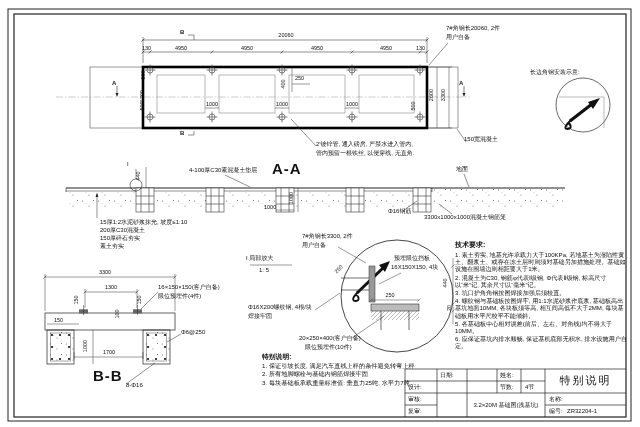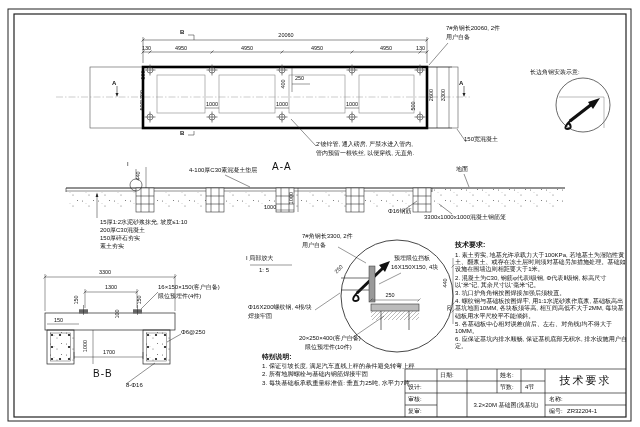--- a/index.html
+++ b/index.html
@@ -5,21 +5,21 @@
   html,body { margin:0; padding:0; background:#e8e8e8; }
   .sheet {
     position:relative; width:640px; height:427px; background:#fff;
     font-family:"Liberation Sans", sans-serif; overflow:hidden; color:#111;
   }
   svg.lw { position:absolute; left:0; top:0; }
   .t { position:absolute; font-size:6px; line-height:1.1; color:#111; white-space:nowrap; }
   .s55 { font-size:5.5px; }
   .s7 { font-size:7px; }
   .b { font-weight:bold; }
-  .sec { font-size:10px; font-weight:normal; letter-spacing:1px; }
+  .sec { font-size:15px; font-weight:bold; letter-spacing:1px; }
   .rot { transform:rotate(-90deg); transform-origin:center; }
   .rot45 { transform:rotate(-45deg); transform-origin:center; }
   .ctr { text-align:center; }
   .blk { position:absolute; font-size:6.1px; line-height:1.18; color:#111; }
   .blk div { margin:0 0 1px 0; }
   .company { font-size:11px; letter-spacing:2px; }
 </style>
 </head>
 <body>
 
@@ -268,20 +268,20 @@
 </div>
 
 <div>
   <span class="t" style="left:440px;top:372px;">日期:</span>
   <span class="t" style="left:408px;top:384px;">设计:</span>
   <span class="t" style="left:408px;top:396px;">审核:</span>
   <span class="t" style="left:408px;top:408px;">复审:</span>
   <span class="t" style="left:500px;top:372px;">姓名:</span>
   <span class="t" style="left:500px;top:384px;">节数:</span>
   <span class="t" style="left:525px;top:384px;">4节</span>
-  <span class="t ctr company" style="left:546px;top:374px;width:79px;">技术要求</span>
+  <span class="t ctr company" style="left:546px;top:374px;width:79px;">特别说明</span>
   <span class="t" style="left:549px;top:396px;">名称:</span>
   <span class="t" style="left:549px;top:408px;">编号:</span>
   <span class="t" style="left:567px;top:408px;">ZR32204-1</span>
   <span class="t ctr" style="left:463px;top:402px;width:86px;">3.2×20M 基础图(浅基坑)</span>
 </div>
 
 </div>
 
 </body></html>

